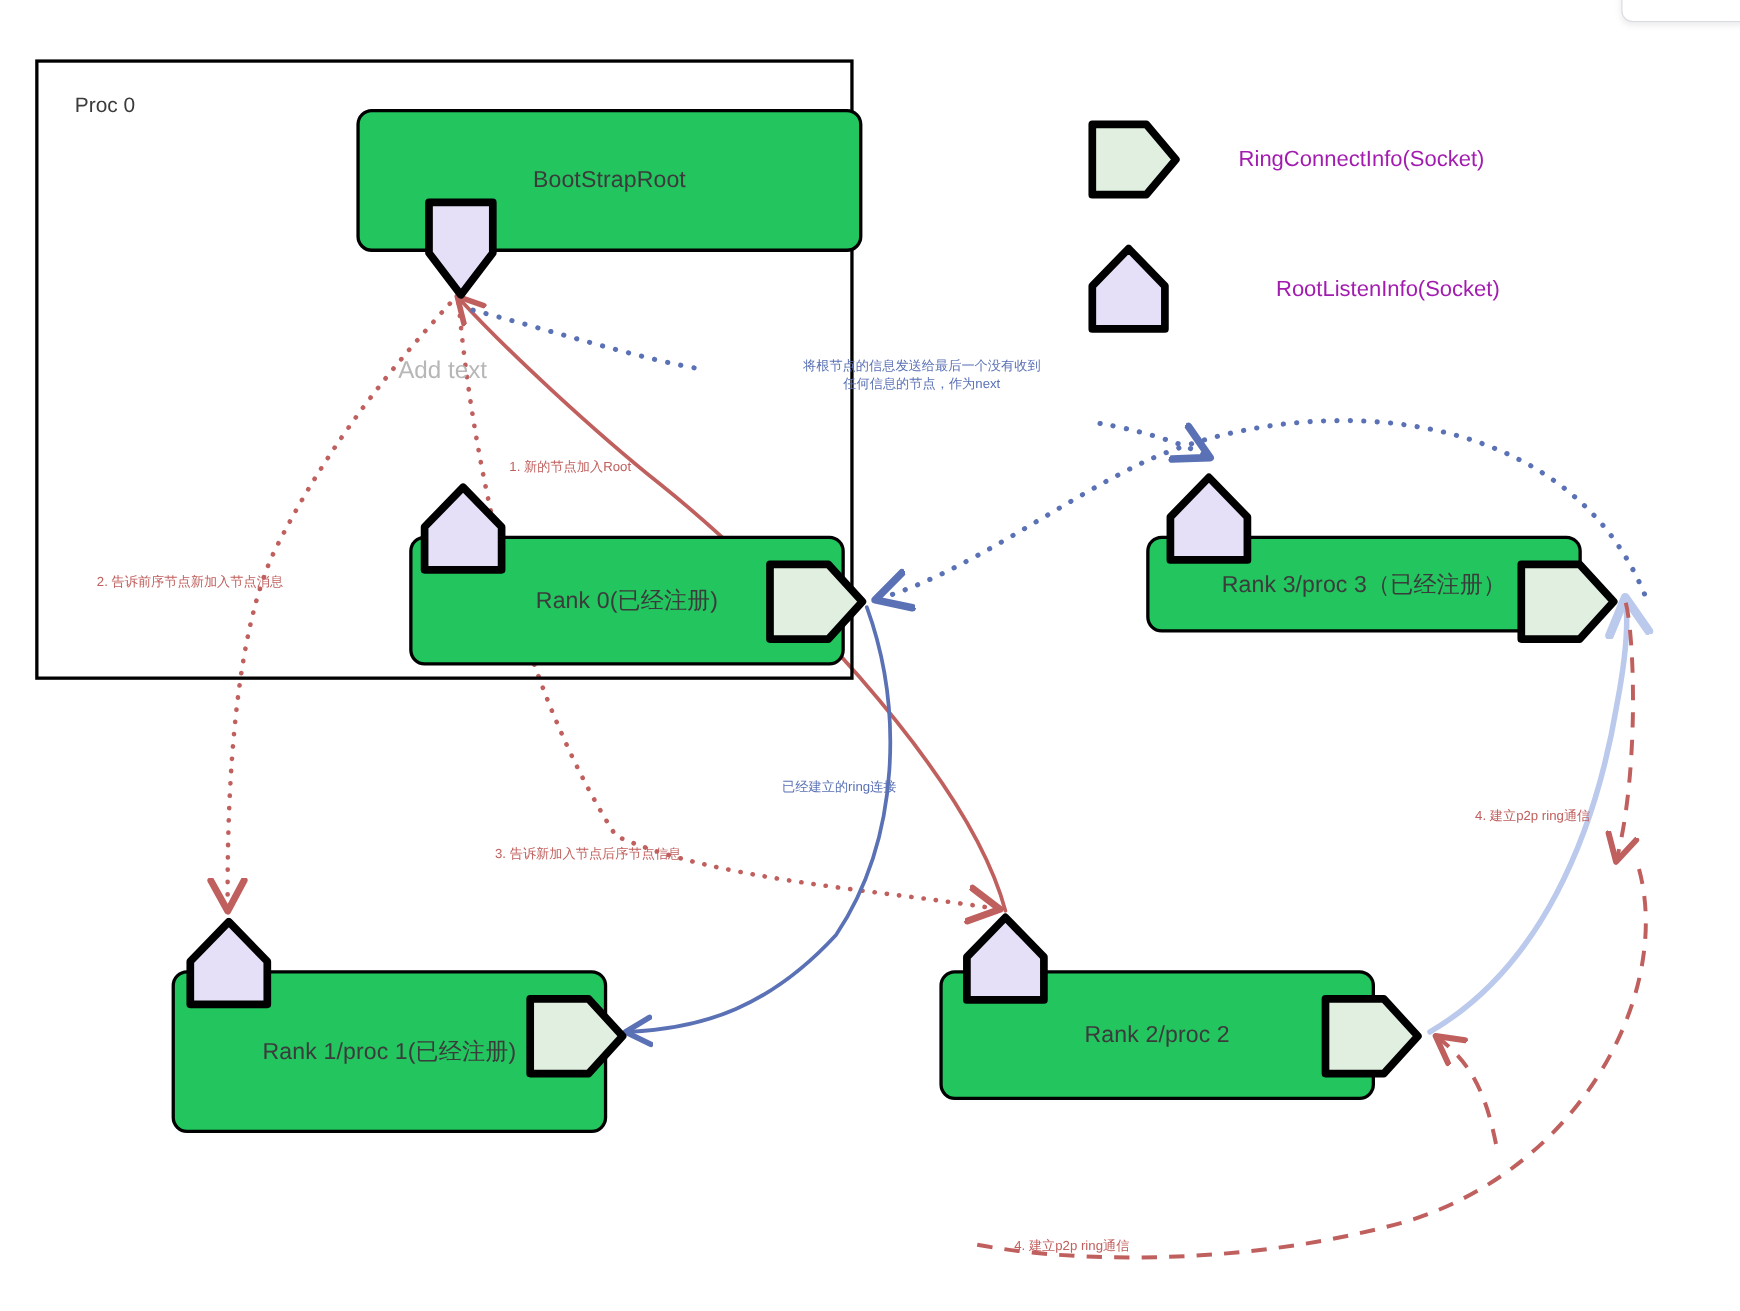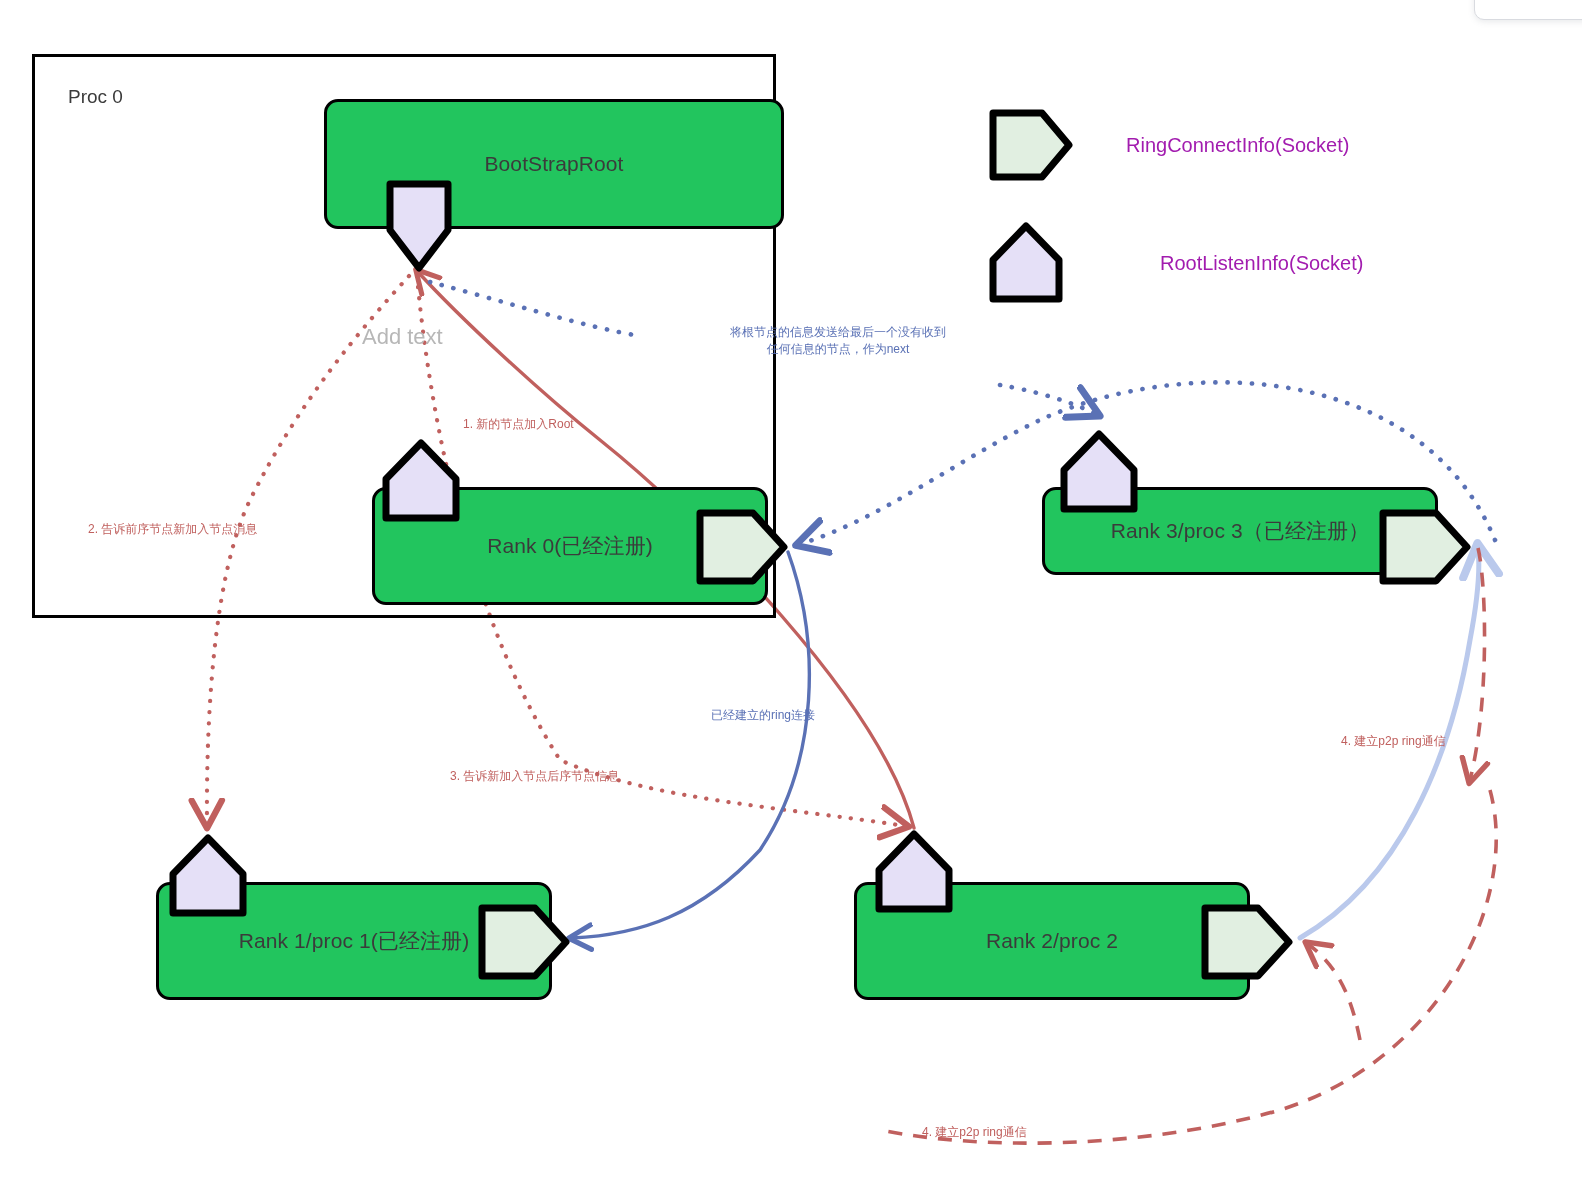--- a/index.html
+++ b/index.html
@@ -193,21 +193,21 @@
       <svg width="80" height="84" viewBox="0 0 80 84">
         <path d="M5,79 L5,40 L40,4 L75,40 L75,79 Z" fill="#e5e0f7" stroke="#000000" stroke-width="7" stroke-linejoin="round"></path>
       </svg>
     </div>
     <div class="shape" style="left:1378px; top:508px;">
       <svg width="94" height="78" viewBox="0 0 94 78">
         <path d="M5,5 L58,5 L89,39 L58,73 L5,73 Z" fill="#e1efe1" stroke="#000000" stroke-width="7" stroke-linejoin="round"></path>
       </svg>
     </div>
 
-    <div class="node" style="left:128px; top:882px; width:396px; height:118px;">
+    <div class="node" style="left:128px; top:882px; width:396px; height:148px;">
       <span class="node-label">Rank 1/proc 1(已经注册)</span>
     </div>
     <div class="shape" style="left:168px; top:834px;">
       <svg width="80" height="84" viewBox="0 0 80 84">
         <path d="M5,79 L5,40 L40,4 L75,40 L75,79 Z" fill="#e5e0f7" stroke="#000000" stroke-width="7" stroke-linejoin="round"></path>
       </svg>
     </div>
     <div class="shape" style="left:477px; top:903px;">
       <svg width="94" height="78" viewBox="0 0 94 78">
         <path d="M5,5 L58,5 L89,39 L58,73 L5,73 Z" fill="#e1efe1" stroke="#000000" stroke-width="7" stroke-linejoin="round"></path>

